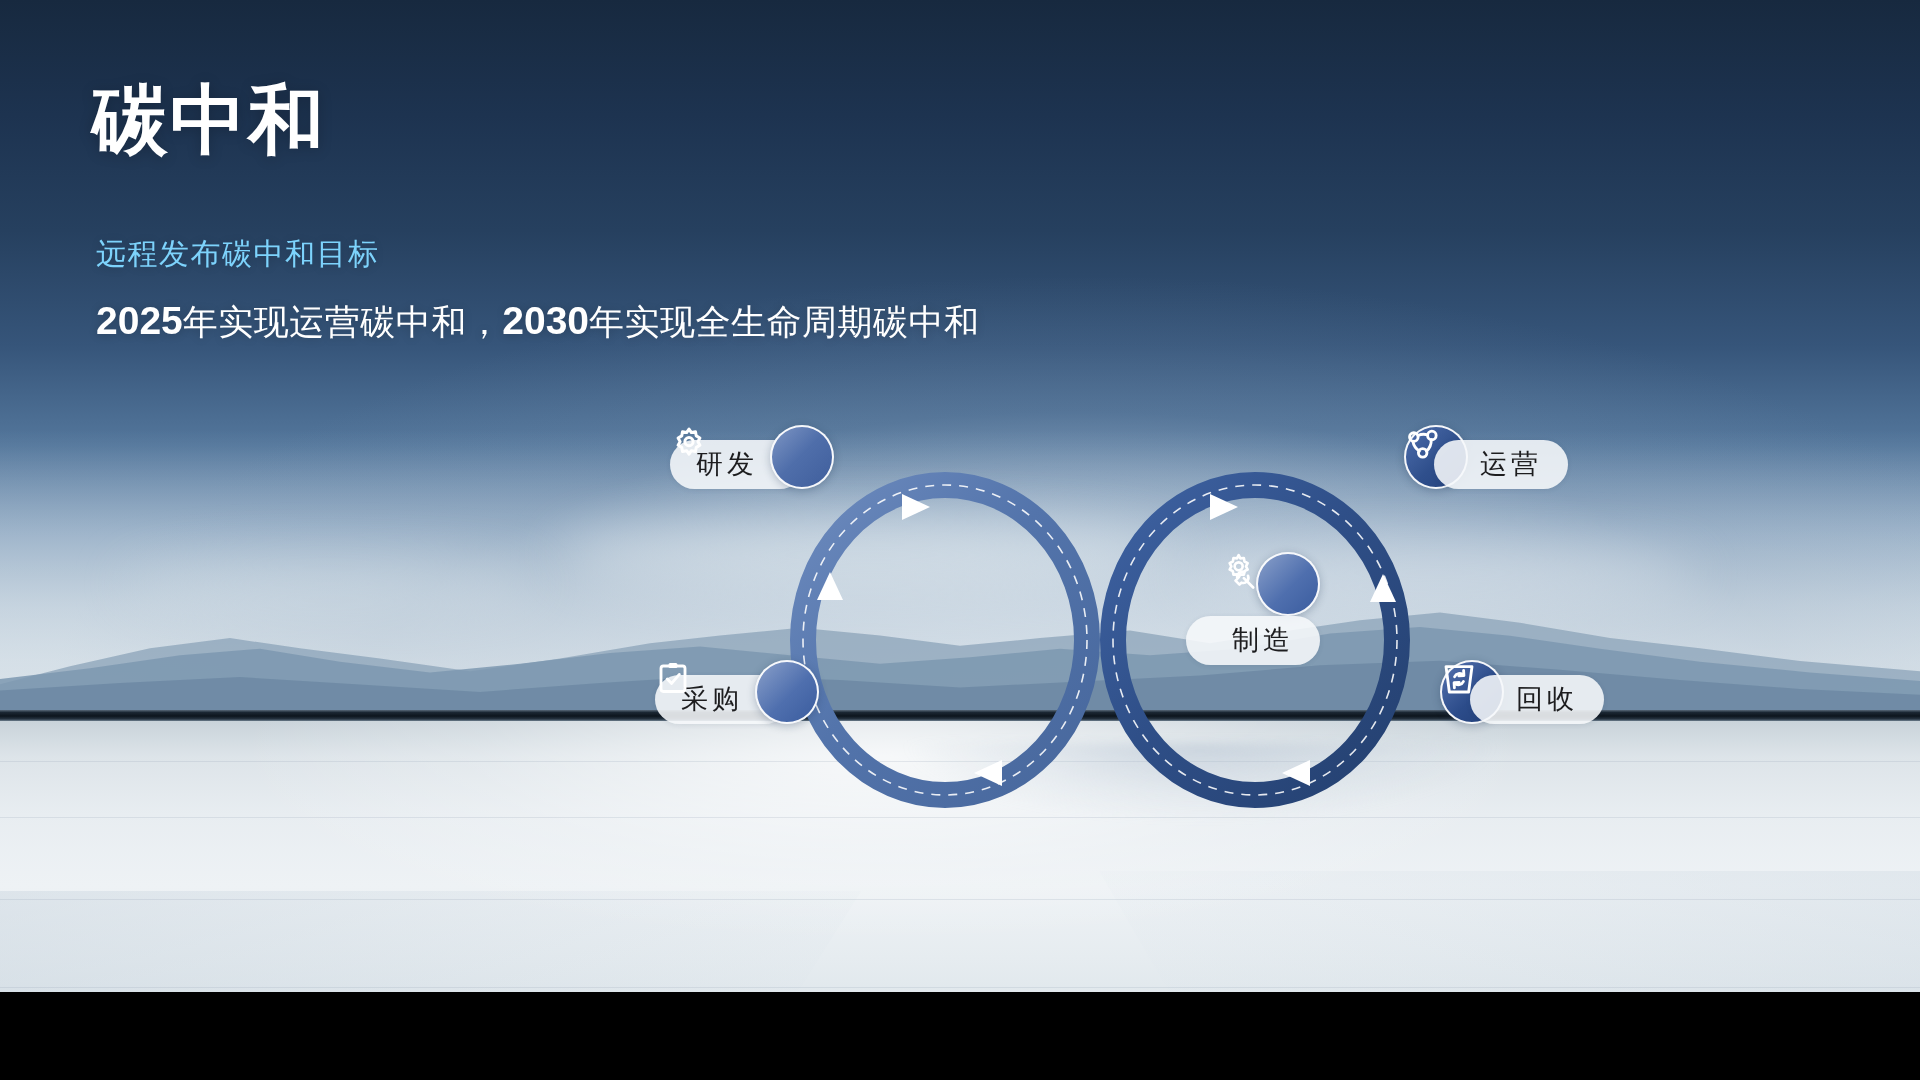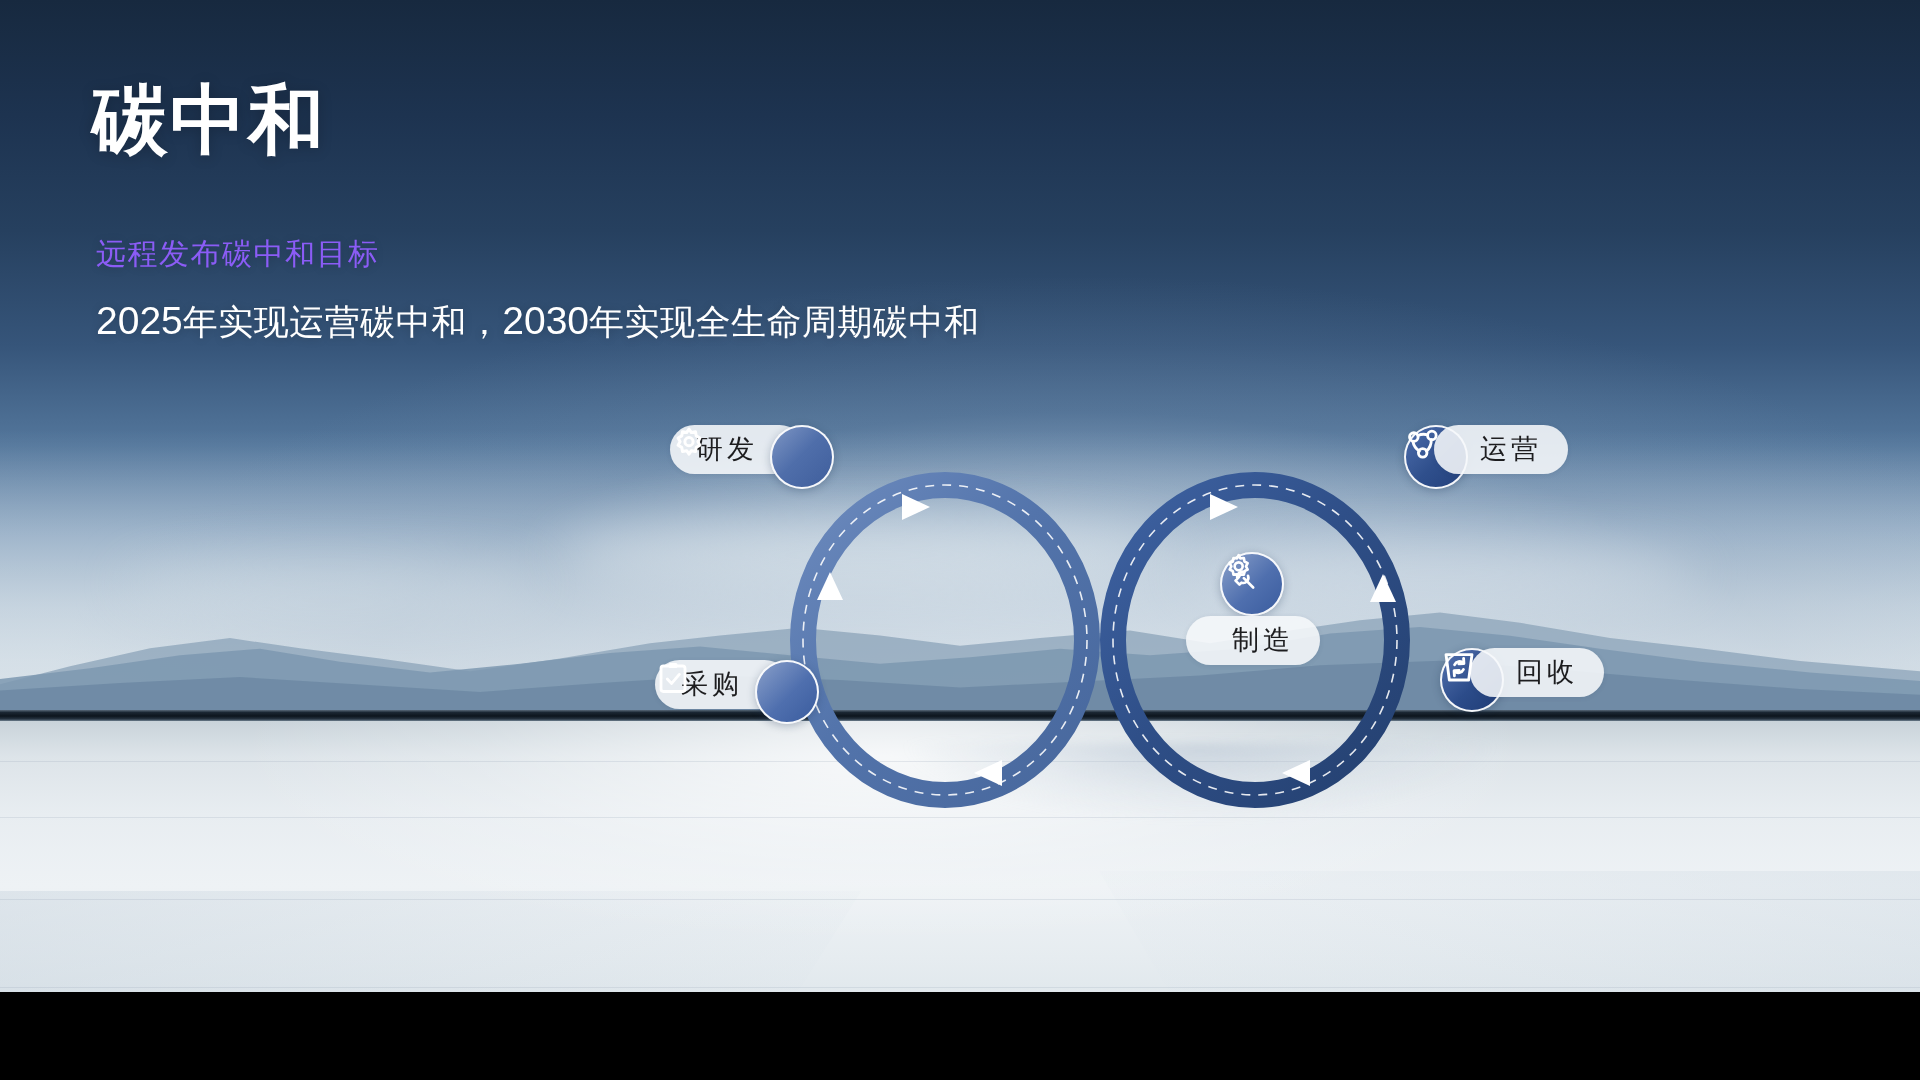--- a/index.html
+++ b/index.html
@@ -69,21 +69,21 @@
     transform:skewX(30deg);}
   .g-refl{position:absolute;left:820px;top:22px;width:760px;height:200px;
     background:radial-gradient(ellipse 380px 100px at 50% 0%, rgba(168,184,202,0.45) 0%, rgba(190,204,218,0.16) 52%, rgba(255,255,255,0) 78%);
     filter:blur(5px);}
 
   
   #diagram{position:absolute;left:780px;top:480px;width:640px;height:400px;}
   #diagram svg{position:absolute;left:0;top:0;overflow:visible;}
 
   
-  .node{position:absolute;display:flex;align-items:flex-start;}
+  .node{position:absolute;display:flex;align-items:flex-end;}
   .pill{
     background:rgba(246,248,250,0.88);
     border-radius:30px;
     padding:11px 26px;
     font-size:27px;
     color:#1d1d1f;
     letter-spacing:4px;
     line-height:1;
     white-space:nowrap;
     box-shadow:0 1px 5px rgba(40,60,90,0.10);
@@ -104,42 +104,42 @@
 
   
   .n-rd{left:-110px;top:-55px;}          
   .n-rd .pill{margin-right:-34px;padding-right:46px;}
   .n-pr{left:-125px;top:180px;}          
   .n-pr .pill{margin-right:-34px;padding-right:46px;}
   .n-mf{left:440px;top:72px;flex-direction:column;}            
   .n-mf .pill{margin-left:-34px;padding-left:46px;}
   .n-op{left:624px;top:-55px;}           
   .n-op .pill{margin-left:-34px;padding-left:46px;}
-  .n-rc{left:660px;top:168px;}           
+  .n-rc{left:660px;top:180px;}           
   .n-rc .pill{margin-left:-34px;padding-left:46px;}
 
   
   #title{
     position:absolute;left:92px;top:82px;
     font-size:76px;font-weight:bold;color:#ffffff;
     letter-spacing:2px;line-height:1;
     text-shadow:0 2px 14px rgba(0,0,0,0.22);
   }
   #sub1{
     position:absolute;left:96px;top:239px;
-    font-size:30px;color:#8b5cf6;letter-spacing:1.5px;line-height:1;
+    font-size:30px;color:#7dd3fc;letter-spacing:1.5px;line-height:1;
     text-shadow:0 1px 10px rgba(0,0,0,0.20);
   }
   #sub2{
     position:absolute;left:96px;top:297px;
     font-size:35px;color:#ffffff;letter-spacing:0.5px;line-height:1.25;
     white-space:nowrap;
     text-shadow:0 1px 10px rgba(0,0,0,0.20);
   }
-  #sub2 b{font-weight:normal;font-size:39px;letter-spacing:0px;}
+  #sub2 b{font-weight:bold;font-size:39px;letter-spacing:0px;}
 </style>
 </head>
 <body>
 
 <div id="slide">
 
   <div class="sky"></div>
   <div class="cloud c1"></div>
   <div class="cloud c2"></div>
   <div class="cloud c3"></div>

